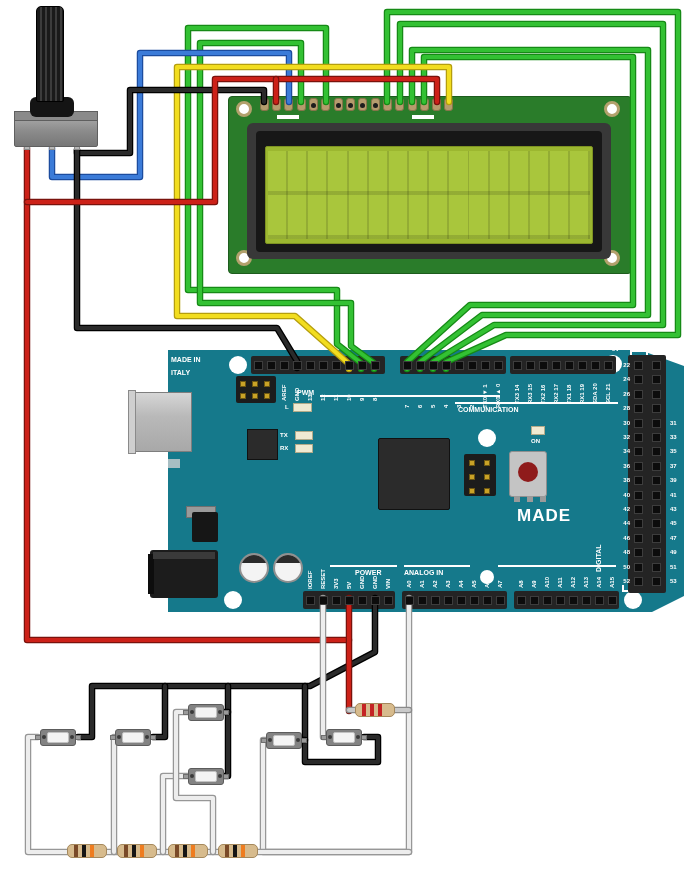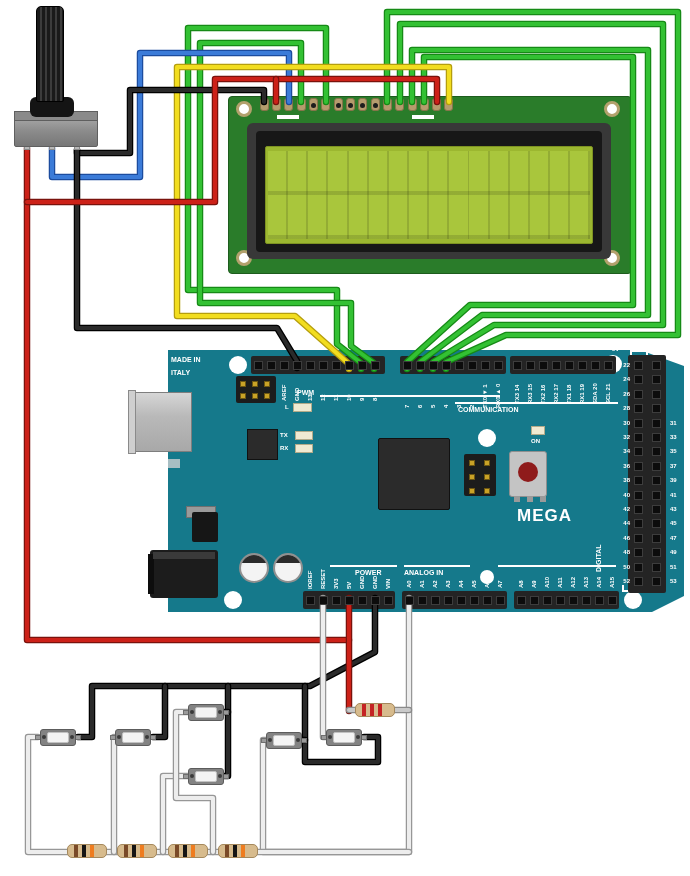--- a/index.html
+++ b/index.html
@@ -110,21 +110,21 @@
     <div class="hole" style="left:480px;top:570px;width:14px;height:14px;"></div>
 
     <div class="wlabel" style="left:171px;top:356px;font-size:7px;">MADE IN</div>
     <div class="wlabel" style="left:171px;top:369px;font-size:7px;">ITALY</div>
     <div class="wlabel" style="left:297px;top:389px;font-size:7px;">PWM</div>
     <div class="wlabel" style="left:285px;top:404px;">L</div>
     <div class="wlabel" style="left:280px;top:432px;">TX</div>
     <div class="wlabel" style="left:280px;top:445px;">RX</div>
     <div class="wlabel" style="left:458px;top:406px;font-size:7px;">COMMUNICATION</div>
     <div class="wlabel" style="left:531px;top:438px;">ON</div>
-    <div class="wlabel" style="left:517px;top:512px;font-size:17px;letter-spacing:1px;">MEGA</div>
+    <div class="wlabel" style="left:517px;top:512px;font-size:17px;letter-spacing:1px;">MADE</div>
     <div class="wlabel vlabel" style="left:595px;top:572px;font-size:7px;">DIGITAL</div>
     <div class="wlabel" style="left:355px;top:569px;font-size:7px;">POWER</div>
     <div class="wlabel" style="left:404px;top:569px;font-size:7px;">ANALOG IN</div>
     <div class="wlabel" style="left:612px;top:346px;">5V</div>
     <div class="wlabel" style="left:642px;top:584px;">GND</div>
 
     <div class="silkline" style="left:320px;top:395px;width:180px;height:2px;"></div>
     <div class="silkline" style="left:455px;top:402px;width:163px;height:2px;"></div>
     <div class="silkline" style="left:330px;top:565px;width:67px;height:2px;"></div>
     <div class="silkline" style="left:404px;top:565px;width:66px;height:2px;"></div>

